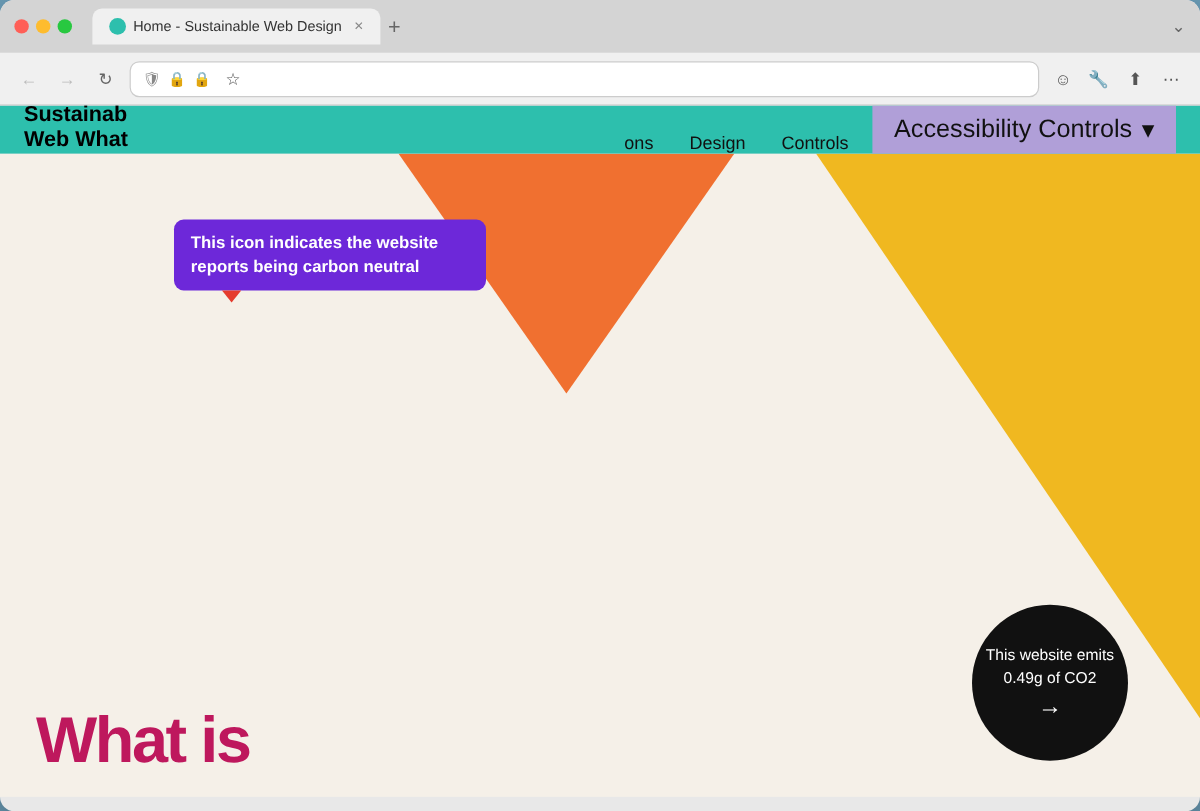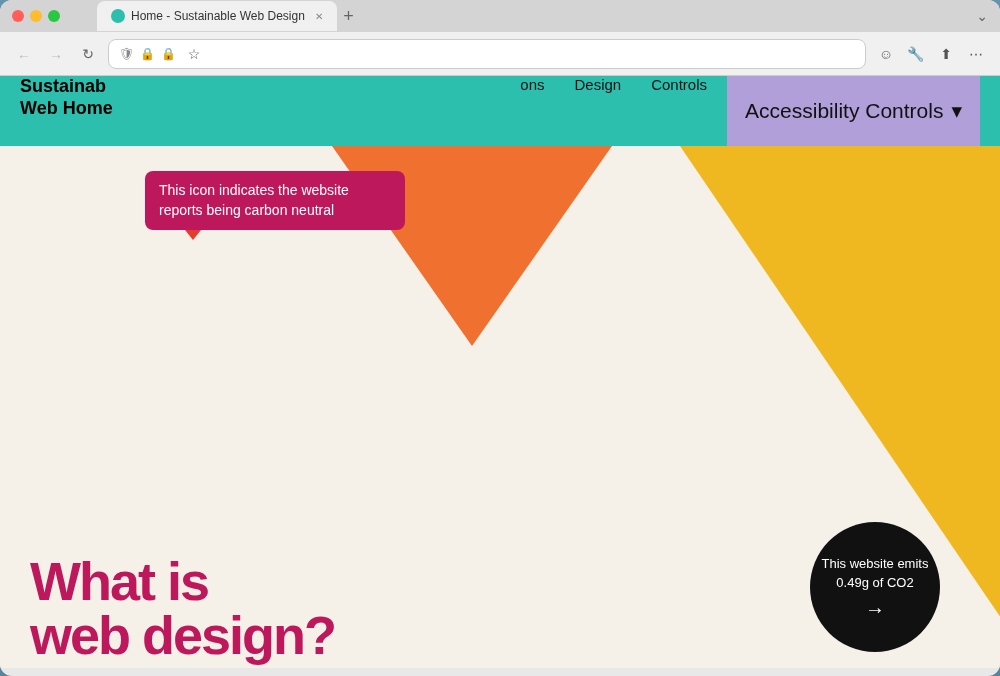--- a/index.html
+++ b/index.html
@@ -17,25 +17,25 @@
       width: 1000px;
       height: 676px;
       background: #e8e8e8;
       border-radius: 12px;
       overflow: hidden;
       box-shadow: 0 20px 60px rgba(0,0,0,0.4);
     }
 
     .browser-titlebar {
       background: #d4d4d4;
-      height: 32px;
+      height: 44px;
       display: flex;
       align-items: center;
       padding: 0 12px;
-      gap: 25px;
+      gap: 5px;
     }
 
     .traffic-lights {
       display: flex;
       gap: 6px;
       align-items: center;
     }
 
     .tl {
       width: 12px;
@@ -160,26 +160,26 @@
 
     
     .tooltip-container {
       position: absolute;
       top: 95px;
       left: 145px;
       z-index: 100;
     }
 
     .tooltip-box {
-      background: #be185d;
+      background: #6d28d9;
       color: white;
       border-radius: 8px;
       padding: 10px 14px;
       font-size: 14px;
-      font-weight: 400;
+      font-weight: 700;
       line-height: 1.4;
       max-width: 260px;
       position: relative;
     }
 
     .tooltip-box::after {
       content: '';
       position: absolute;
       bottom: -10px;
       left: 40px;
@@ -191,23 +191,23 @@
     
     .website-content {
       position: relative;
       height: calc(676px - 84px);
       overflow: hidden;
     }
 
     
     .site-nav {
       background: #2dbfad;
-      height: 70px;
-      display: flex;
-      align-items: flex-start;
+      height: 40px;
+      display: flex;
+      align-items: flex-end;
       padding: 0 20px;
       position: relative;
       z-index: 10;
     }
 
     .site-logo {
       font-size: 18px;
       font-weight: 900;
       color: #000;
       line-height: 1.2;
@@ -365,41 +365,40 @@
 
     <div class="tooltip-container">
       <div class="tooltip-box">
         <span>This icon indicates the website reports being carbon neutral</span>
       </div>
     </div>
 
     <nav class="site-nav">
       <div class="site-logo">
         <span>Sustainab</span><br>
-        <span>Web Home</span>
+        <span>Web What</span>
       </div>
       <div class="nav-links">
         <a class="nav-link">ons</a>
         <a class="nav-link">Design</a>
         <a class="nav-link">Controls</a>
       </div>
       <button class="accessibility-btn">
         <span>Accessibility Controls</span>
         <span>▾</span>
       </button>
     </nav>
 
     <div class="hero">
       <div class="orange-shape"></div>
       <div class="yellow-shape"></div>
 
       <div class="hero-text">
         <div class="hero-title">
           <div>What is</div>
-          <div>web design?</div>
         </div>
       </div>
 
       <div class="co2-badge">
         <span class="co2-text">This website emits 0.49g of CO2</span>
         <span class="co2-arrow">→</span>
       </div>
     </div>
 
   </div>

